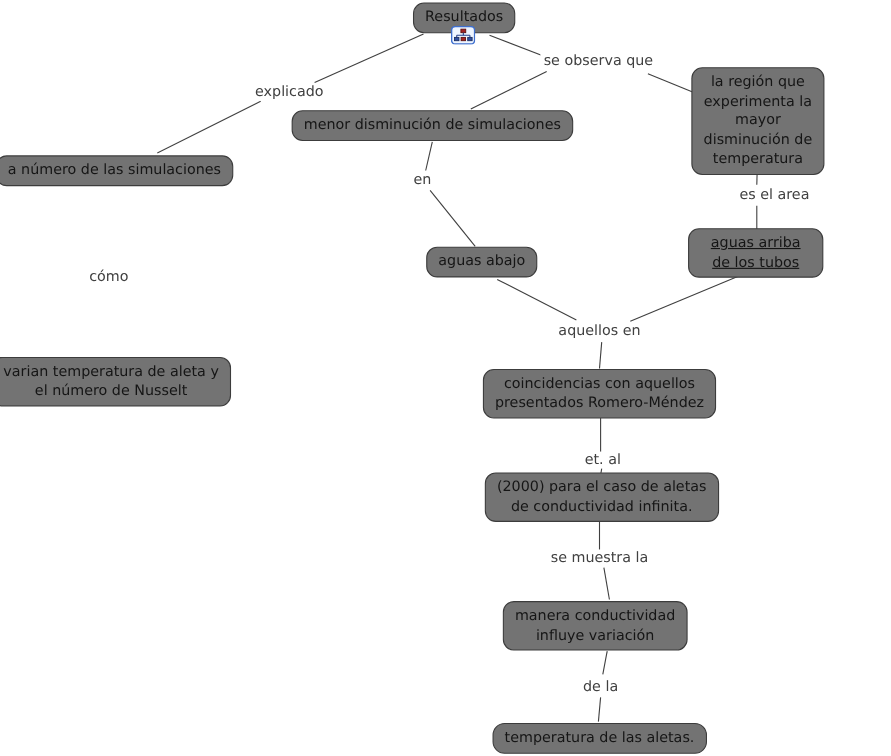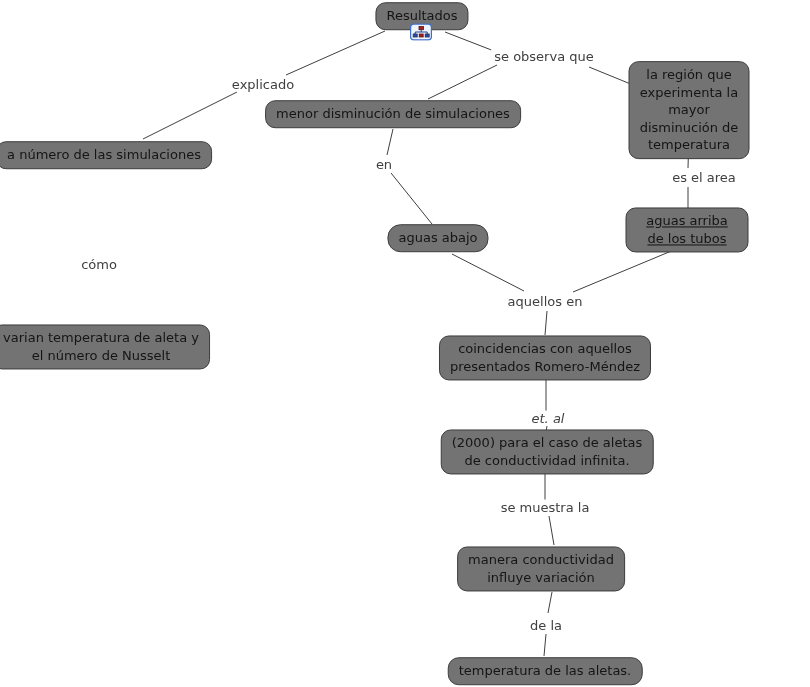--- a/index.html
+++ b/index.html
@@ -72,38 +72,38 @@
       <line x1="549" y1="516" x2="554" y2="545" stroke="#3f3f3f" stroke-width="1"></line>
       <line x1="552" y1="592" x2="548" y2="613" stroke="#3f3f3f" stroke-width="1"></line>
       <line x1="546" y1="634" x2="544" y2="656" stroke="#3f3f3f" stroke-width="1"></line>
     </svg>
   <div id="nodes-layer">
       <div class="node" style="left: 422px; top: 16px;">Resultados</div>
       <div class="node" style="left: 104px; top: 155px;">a número de las simulaciones</div>
       <div class="node" style="left: 393px; top: 114px;">menor disminución de simulaciones</div>
       <div class="node" style="left: 689px; top: 110px;">la región que experimenta la mayor
 disminución de temperatura</div>
-      <div class="node" style="left: 438px; top: 238px; border-radius: 13px;">aguas abajo</div>
+      <div class="node" style="left: 438px; top: 238px;">aguas abajo</div>
       <div class="node" style="left: 687px; top: 230px; text-decoration: underline;">aguas arriba de los tubos</div>
       <div class="node" style="left: 101px; top: 347px;">varian temperatura de aleta y
 el número de Nusselt</div>
       <div class="node" style="left: 545px; top: 358px;">coincidencias con aquellos
 presentados Romero-Méndez</div>
       <div class="node" style="left: 547px; top: 452px; border-radius: 10px;">(2000) para el caso de aletas
 de conductividad infinita.</div>
       <div class="node" style="left: 541px; top: 569px;">manera conductividad
 influye variación</div>
       <div class="node" style="left: 545px; top: 671px; border-radius: 11px;">temperatura de las aletas.</div>
       <div class="link-label" style="left: 263px; top: 84px;">explicado</div>
       <div class="link-label" style="left: 544px; top: 56px;">se observa que</div>
       <div class="link-label" style="left: 384px; top: 164px;">en</div>
       <div class="link-label" style="left: 688px; top: 177px; margin-left: 16px;">es el area</div>
-      <div class="link-label" style="left: 99px; top: 264px;">cómo</div>
+      <div class="link-label" style="left: 99px; top: 252px;">cómo</div>
       <div class="link-label" style="left: 545px; top: 301px;">aquellos en</div>
-      <div class="link-label" style="left: 548px; top: 418px; font-style: italic;">et. al</div>
+      <div class="link-label" style="left: 548px; top: 418px;">et. al</div>
       <div class="link-label" style="left: 545px; top: 507px;">se muestra la</div>
       <div class="link-label" style="left: 546px; top: 625px;">de la</div>
       <div class="map-icon" style="left: 421px; top: 32px;"><svg width="22" height="17" viewBox="0 0 22 17">
           <rect x="0.5" y="0.5" width="21" height="16" rx="3.5" fill="#eef5ff" stroke="#3f6fce" stroke-width="1.4"></rect>
           <rect x="9" y="3" width="4.4" height="3.2" fill="#a32424" stroke="#5c0f0f" stroke-width="0.8"></rect>
           <line x1="11.2" y1="6.2" x2="11.2" y2="8.5" stroke="#27408b" stroke-width="1"></line>
           <line x1="5.2" y1="8.5" x2="17.2" y2="8.5" stroke="#27408b" stroke-width="1"></line>
           <line x1="5.2" y1="8.5" x2="5.2" y2="10.5" stroke="#27408b" stroke-width="1"></line>
           <line x1="17.2" y1="8.5" x2="17.2" y2="10.5" stroke="#27408b" stroke-width="1"></line>
           <rect x="3.2" y="10.5" width="4" height="3" fill="#2f4fa0" stroke="#1a2c5e" stroke-width="0.8"></rect>

